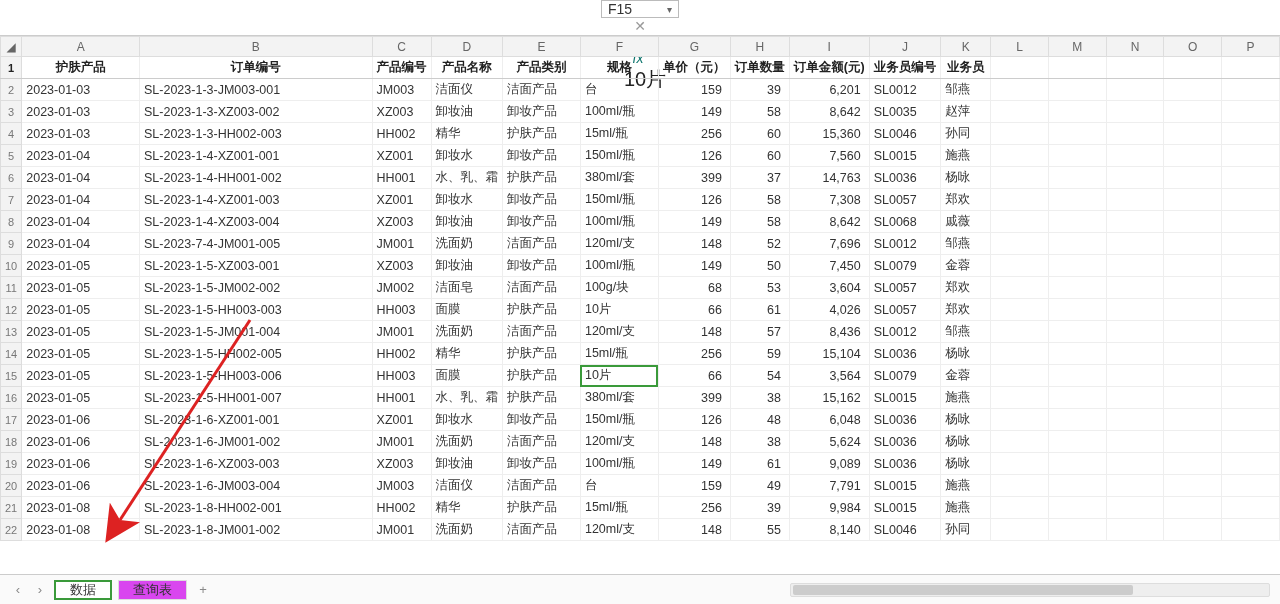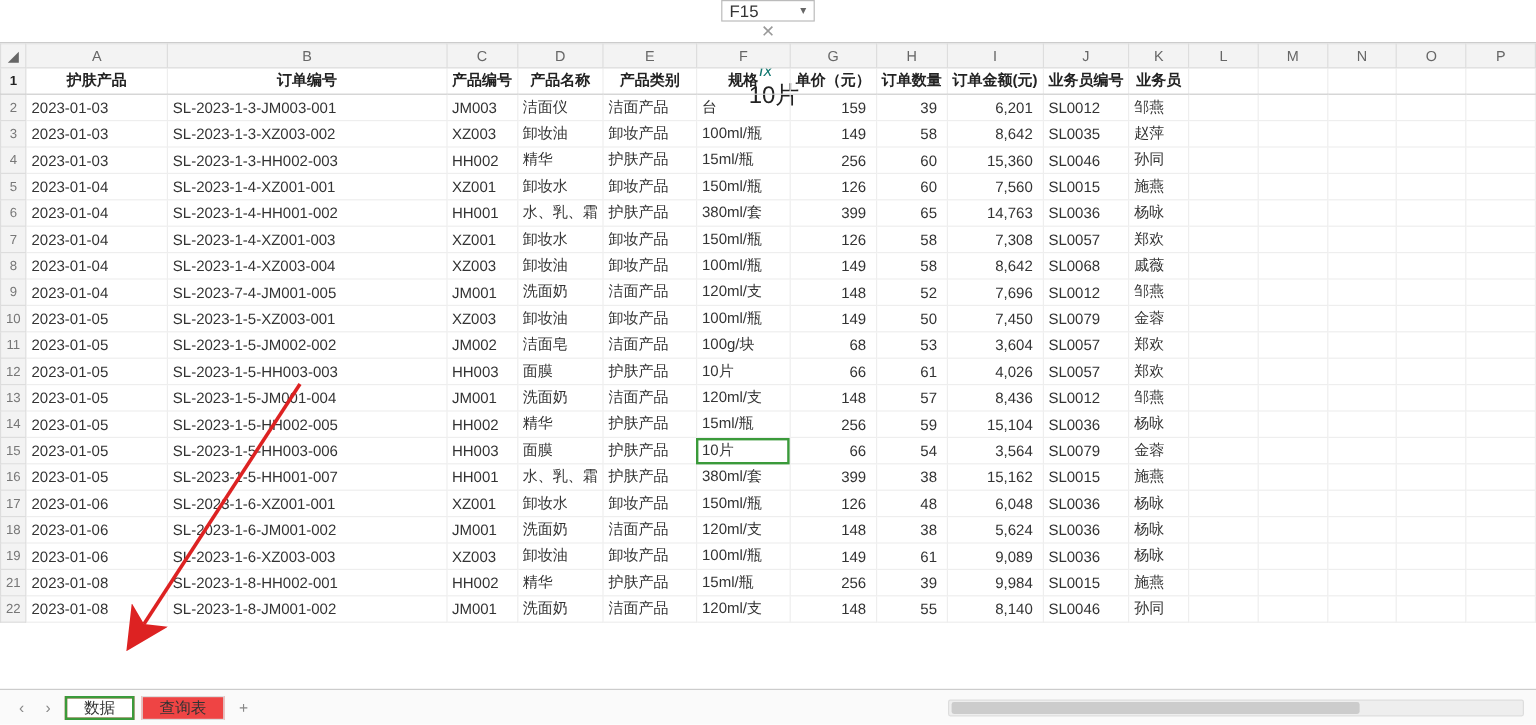--- a/index.html
+++ b/index.html
@@ -164,21 +164,21 @@
     align-items: center;
     background: #fff;
     cursor: pointer;
     font-size: 13px;
   }
   .tab.active {
     border: 2px solid #c33;
     background: #fff;
   }
   .tab.inactive {
-    background: #ef4444;
+    background: #d946ef;
     border: 1px solid #ddd;
   }
   .add-tab {
     width: 20px;
     text-align: center;
     color: #888;
   }
   .hscroll {
     margin-left: auto;
     width: 480px;
@@ -360,21 +360,21 @@
         </tr>
         <tr>
           <td class="rownum">6</td>
           <td>2023-01-04</td>
           <td>SL-2023-1-4-HH001-002</td>
           <td>HH001</td>
           <td>水、乳、霜</td>
           <td>护肤产品</td>
           <td class="">380ml/套</td>
           <td class="num">399</td>
-          <td class="num">65</td>
+          <td class="num">37</td>
           <td class="num">14,763</td>
           <td>SL0036</td>
           <td>杨咏</td>
           <td></td>
           <td></td>
           <td></td>
           <td></td>
           <td></td>
         </tr>
         <tr>
@@ -611,20 +611,39 @@
           <td>SL-2023-1-6-XZ003-003</td>
           <td>XZ003</td>
           <td>卸妆油</td>
           <td>卸妆产品</td>
           <td class="">100ml/瓶</td>
           <td class="num">149</td>
           <td class="num">61</td>
           <td class="num">9,089</td>
           <td>SL0036</td>
           <td>杨咏</td>
+          <td></td>
+          <td></td>
+          <td></td>
+          <td></td>
+          <td></td>
+        </tr>
+        <tr>
+          <td class="rownum">20</td>
+          <td>2023-01-06</td>
+          <td>SL-2023-1-6-JM003-004</td>
+          <td>JM003</td>
+          <td>洁面仪</td>
+          <td>洁面产品</td>
+          <td class="">台</td>
+          <td class="num">159</td>
+          <td class="num">49</td>
+          <td class="num">7,791</td>
+          <td>SL0015</td>
+          <td>施燕</td>
           <td></td>
           <td></td>
           <td></td>
           <td></td>
           <td></td>
         </tr>
         <tr>
           <td class="rownum">21</td>
           <td>2023-01-08</td>
           <td>SL-2023-1-8-HH002-001</td>

